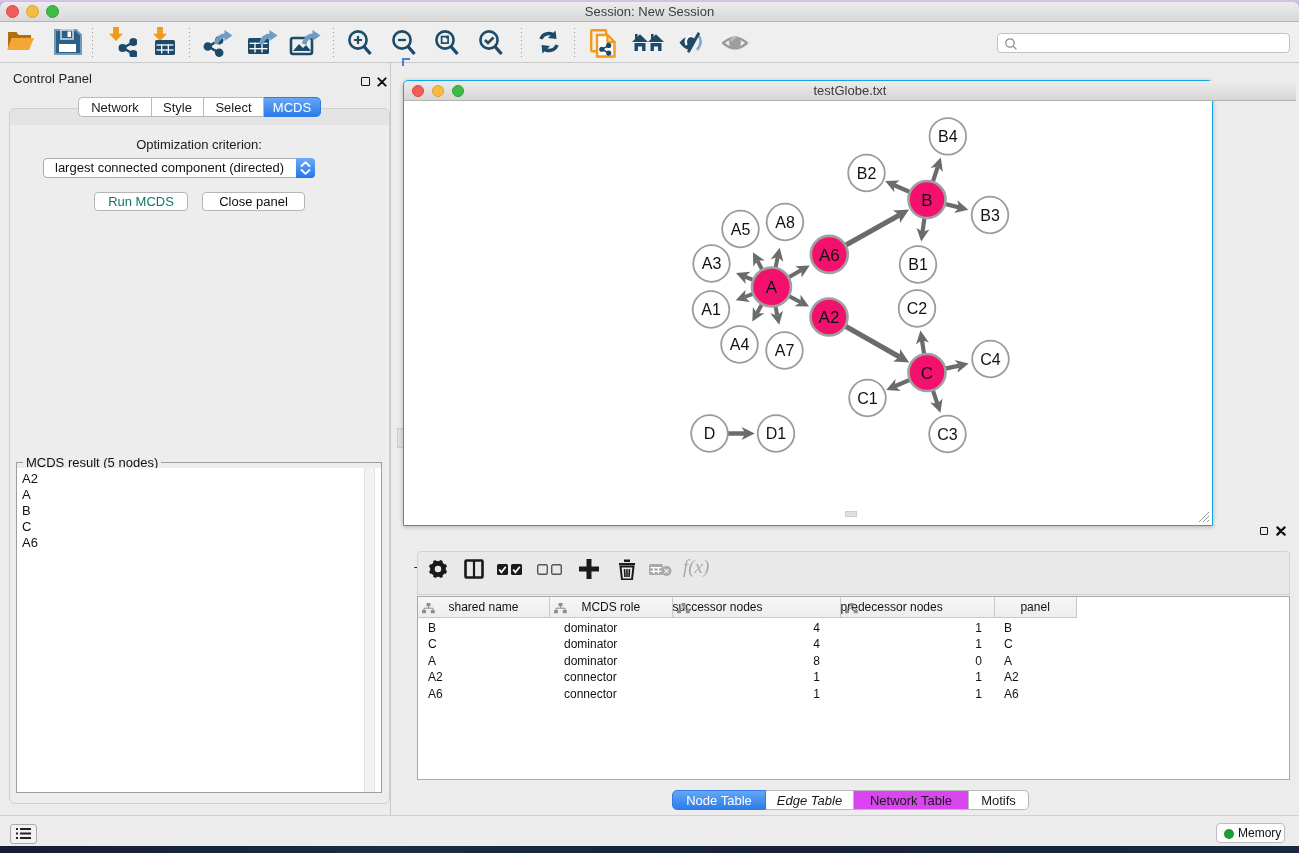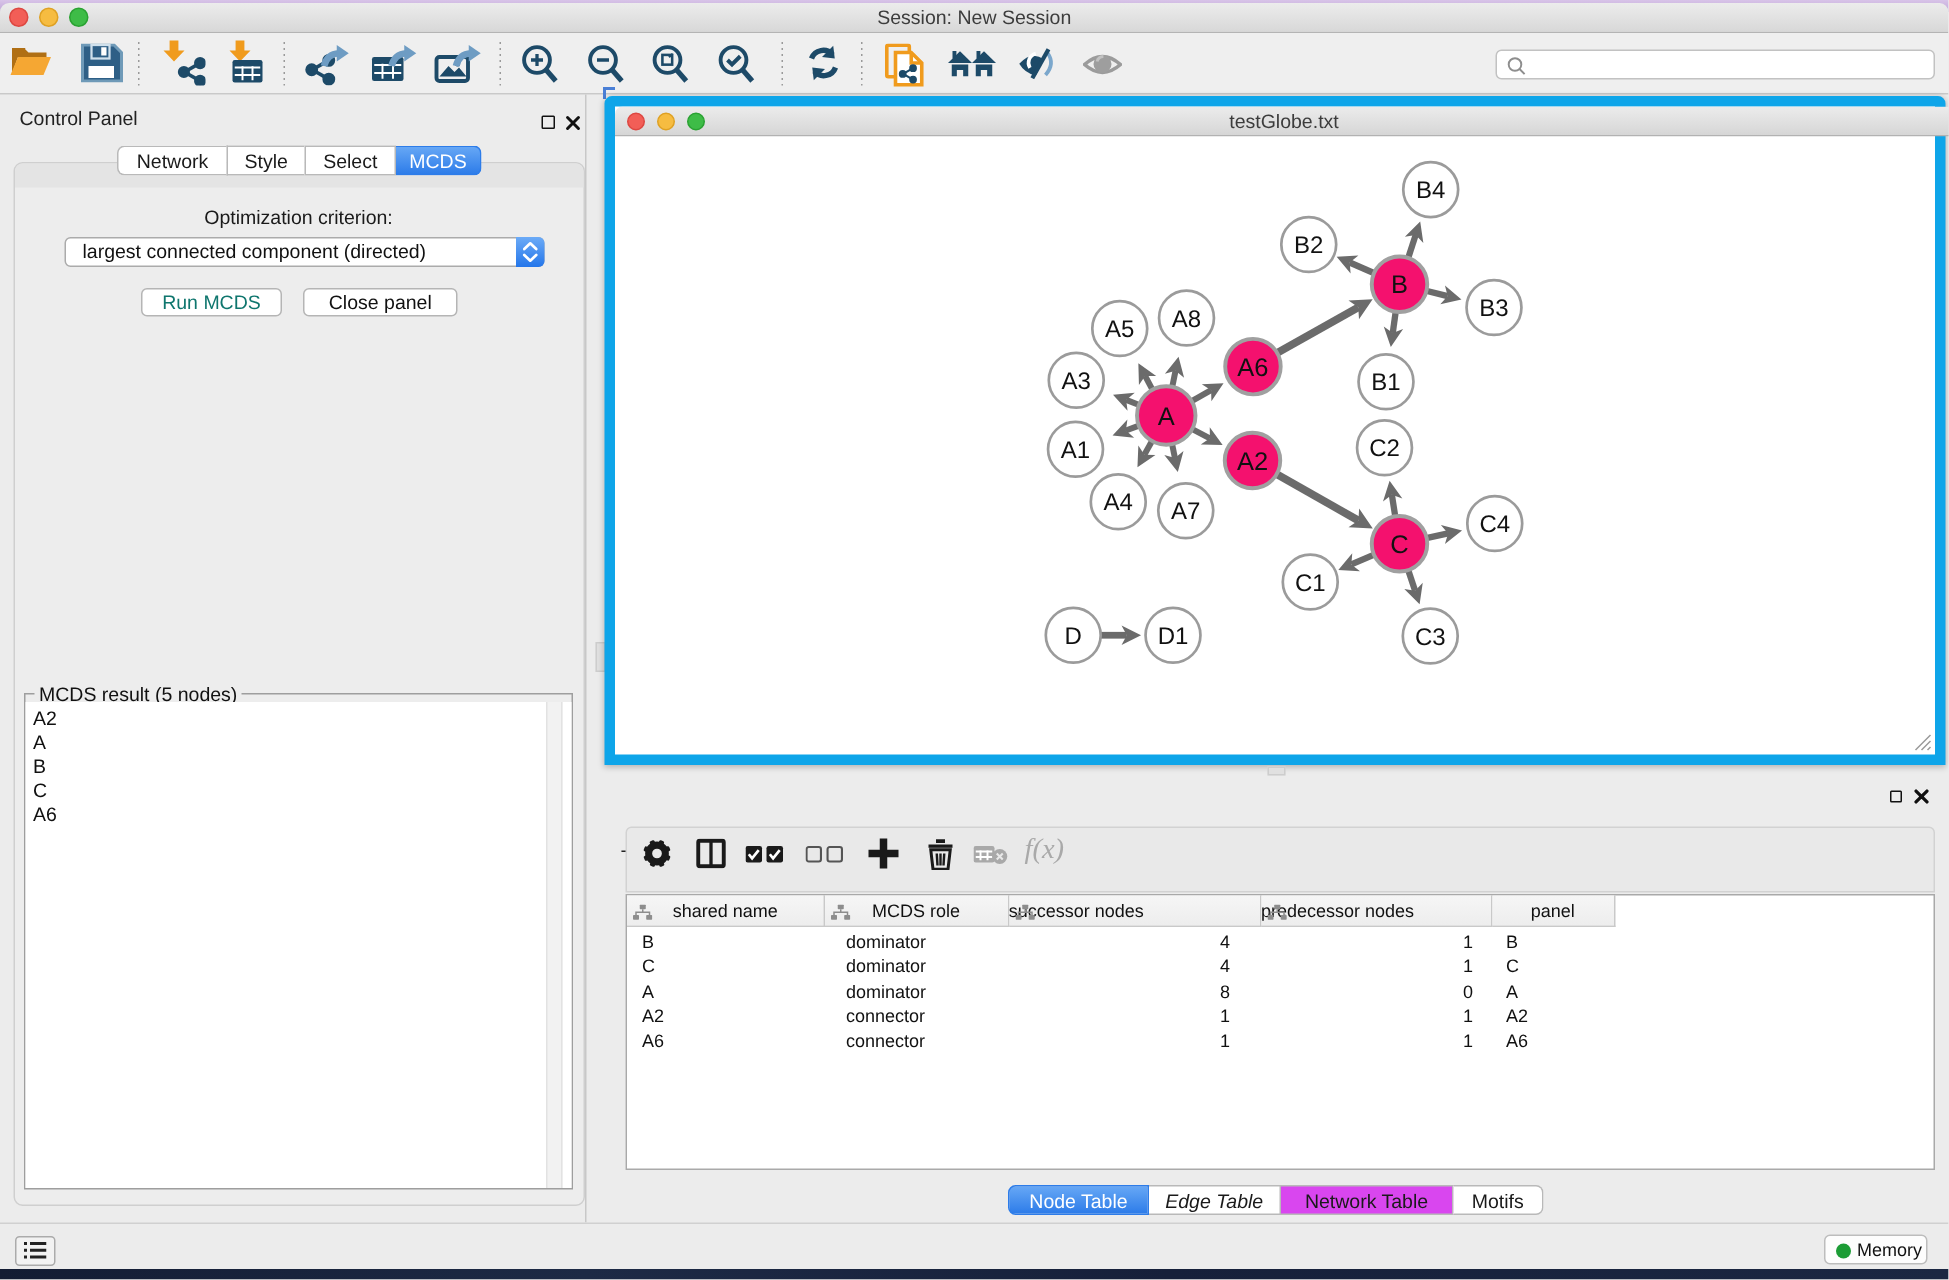--- a/index.html
+++ b/index.html
@@ -162,21 +162,21 @@
   <div class="abs" style="left:10px;top:46px;width:379px;height:16px;background:#e4e4e4;border-radius:5px 5px 0 0;"></div>
 
   <div class="abs" style="left:78px;top:34px;height:20px;display:flex;font-size:13px;color:#1a1a1a;">
     <div style="width:73px;background:#fff;border:1px solid #b9b9b9;border-right:none;border-radius:5px 0 0 5px;text-align:center;line-height:19px;">Network</div>
     <div style="width:52px;background:#fff;border:1px solid #b9b9b9;border-right:none;text-align:center;line-height:19px;">Style</div>
     <div style="width:61px;background:#fff;border:1px solid #b9b9b9;text-align:center;line-height:19px;">Select</div>
     <div style="width:57px;background:linear-gradient(#66a7f5,#2d7ce9);border:1px solid #2d7ce9;border-left:none;border-radius:0 5px 5px 0;text-align:center;line-height:19px;color:#fff;">MCDS</div>
   </div>
   <div class="abs" style="left:0;top:74px;width:390px;text-align:center;font-size:13px;color:#1a1a1a;"><span style="margin-left:8px">Optimization criterion:</span></div>
 
-  <div class="abs" style="left:43px;top:95px;width:320px;height:20px;background:#fff;border:1px solid #ababab;border-radius:4px;">
+  <div class="abs" style="left:43px;top:95px;width:272px;height:20px;background:#fff;border:1px solid #ababab;border-radius:4px;">
     <div style="font-size:13px;color:#111;line-height:18px;padding-left:11px;">largest connected component (directed)</div>
     <div class="abs" style="right:-1px;top:-1px;width:19px;height:20px;background:linear-gradient(#6cabf7,#2476ea);border-radius:0 4px 4px 0;">
       <svg width="11" height="14" viewBox="0 0 11 14" style="position:absolute;left:4px;top:3px;">
           <path d="M1.5 5 L5.5 1.2 L9.5 5" fill="none" stroke="#fff" stroke-width="1.8" stroke-linecap="round" stroke-linejoin="round"></path>
           <path d="M1.5 9 L5.5 12.8 L9.5 9" fill="none" stroke="#fff" stroke-width="1.8" stroke-linecap="round" stroke-linejoin="round"></path>
         </svg>
     </div>
   </div>
   <div class="abs" style="left:94px;top:129px;width:94px;height:19px;background:#fff;border:1px solid #b5b5b5;border-radius:4px;text-align:center;font-size:13px;line-height:17px;color:#0f766e;">Run MCDS</div>
   <div class="abs" style="left:202px;top:129px;width:103px;height:19px;background:#fff;border:1px solid #b5b5b5;border-radius:4px;text-align:center;font-size:13px;line-height:17px;color:#111;">Close panel</div>
@@ -185,21 +185,21 @@
   <div class="abs" style="left:23px;top:392px;background:#ededed;padding:0 3px;font-size:13px;color:#111;">MCDS result (5 nodes)</div>
   <div class="abs" style="left:17px;top:405px;width:364px;height:324px;background:#fff;font-size:13px;color:#111;line-height:16px;padding:3px 0 0 5px;">A2<br>A<br>B<br>C<br>A6</div>
   <div class="abs" style="left:364px;top:405px;width:11px;height:324px;background:#f2f2f2;border-left:1px solid #e2e2e2;border-right:1px solid #e2e2e2;"></div>
 </div>
 
 <div class="abs" style="left:390px;top:63px;width:1px;height:752px;background:#c8c8c8;"></div>
 <div class="abs" style="left:397px;top:428px;width:7px;height:20px;background:#e0e0e0;border:1px solid #cdcdcd;"></div>
 
 <div class="abs" style="left:402px;top:58px;width:8px;height:2px;background:#4a7fd6;"></div>
 <div class="abs" style="left:402px;top:58px;width:2px;height:8px;background:#4a7fd6;"></div>
-<div class="abs" style="left:403px;top:64px;width:894px;height:446px;border:7px solid #0ea5e9;border-radius:5px 5px 0 0;background:#fff;box-shadow:0 1px 4px rgba(0,0,0,0.25);">
+<div class="abs" style="left:403px;top:80px;width:810px;height:446px;border:1px solid #0ea5e9;border-radius:5px 5px 0 0;background:#fff;box-shadow:0 1px 4px rgba(0,0,0,0.25);">
   <div class="abs" style="left:0;top:0;width:892px;height:20px;background:linear-gradient(#ececec,#d6d6d6);border-bottom:1px solid #b2b2b2;border-radius:5px 5px 0 0;">
     <div class="abs" style="left:8px;top:4px;width:12px;height:12px;border-radius:50%;background:#f25e57;border:0.5px solid #dd4741;"></div>
     <div class="abs" style="left:28px;top:4px;width:12px;height:12px;border-radius:50%;background:#f6bc41;border:0.5px solid #dfa123;"></div>
     <div class="abs" style="left:48px;top:4px;width:12px;height:12px;border-radius:50%;background:#3ebc47;border:0.5px solid #2aa232;"></div>
     <div style="text-align:center;font-size:13px;color:#3c3c3c;line-height:20px;">testGlobe.txt</div>
   </div>
   <svg class="abs" style="left:0;top:21px;" width="892" height="424" font-family="Liberation Sans, sans-serif">
 <line x1="358.8" y1="168.7" x2="353.4" y2="158.6" stroke="#6b6b6b" stroke-width="4"></line>
 <polygon points="348.9,150.2 360.8,158.6 353.4,158.6 349.3,164.7" fill="#6b6b6b"></polygon>
 <line x1="371.3" y1="166.9" x2="373.7" y2="155.1" stroke="#6b6b6b" stroke-width="4"></line>

